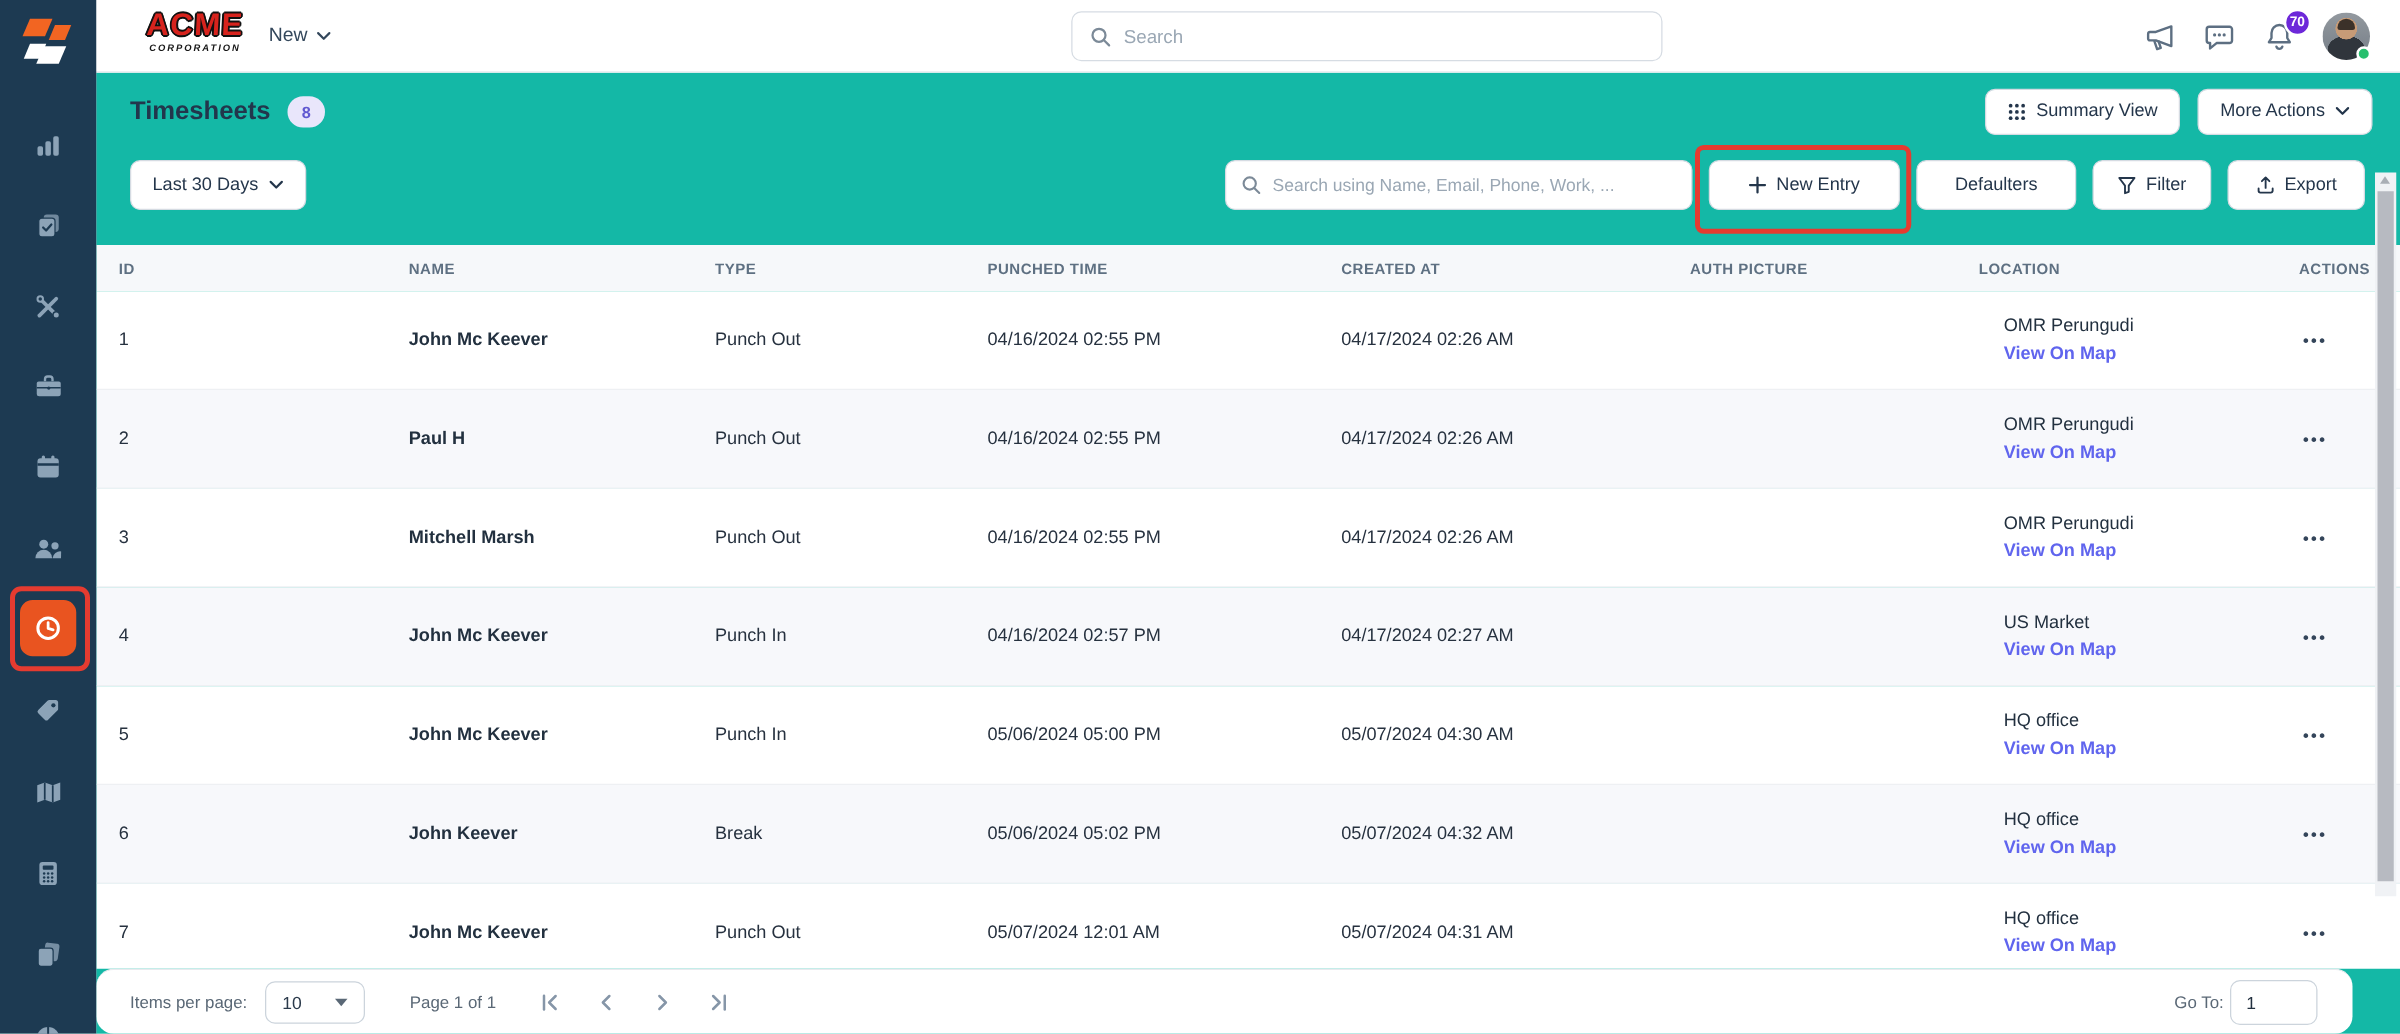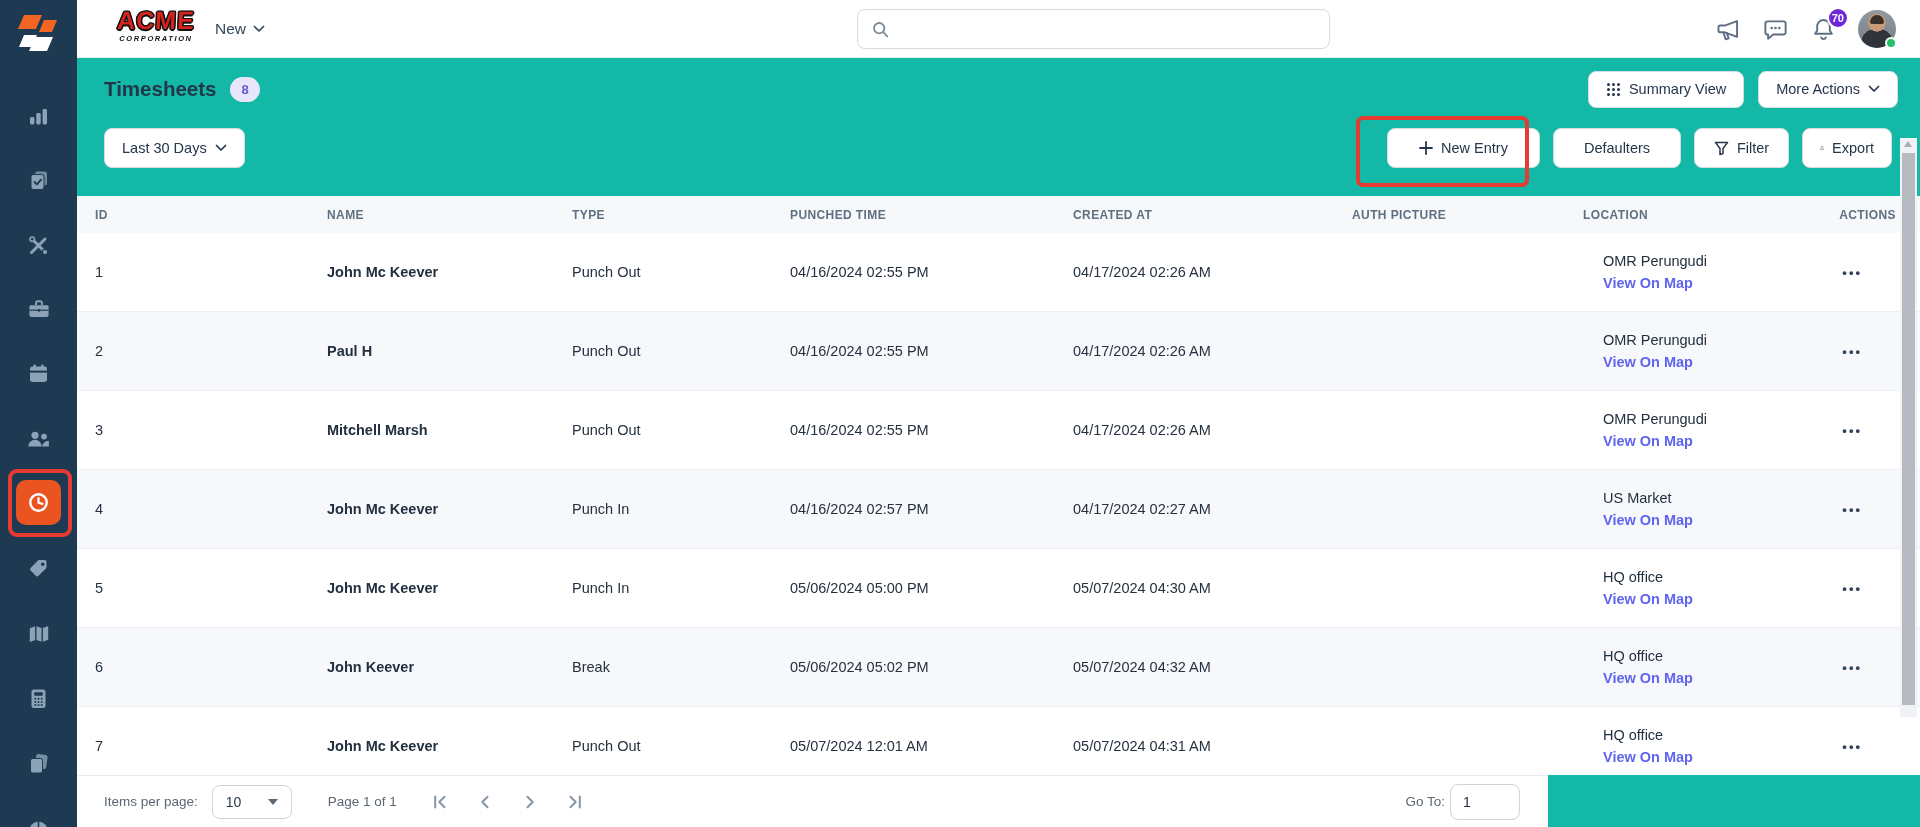--- a/index.html
+++ b/index.html
@@ -60,21 +60,21 @@
   .loc-name { color:#22303f; }
   .map-link { color:#6065ee; cursor:pointer; text-decoration:none;font-weight:bold; }
   .td-actions { text-align:right; padding-right:34px; font-size:13px; font-weight:700; letter-spacing:2px; color:#34455a; cursor:pointer; }
 
   
   .vscroll { position:absolute; right:3px; top:138px; width:17px; height:579px; background:#f0f2f5; z-index:25; }
   .vscroll .up-arrow { position:absolute; top:3px; left:4px; width:0; height:0; border-left:4.5px solid transparent; border-right:4.5px solid transparent; border-bottom:6px solid #a9aeb5; }
   .vscroll .thumb { position:absolute; top:15px; left:2px; width:13px; height:552px; background:#b7bac1; }
 
   
-  .footer { position:absolute; left:0; bottom:0; width:1471px; height:52px; background:#fff; border-top:1px solid #e8eaee; display:flex; align-items:center; padding:0 28px 0 27px; z-index:26; }
+  .footer { position:absolute; left:0; bottom:0; width:1805px; height:52px; background:#fff; border-top:1px solid #e8eaee; display:flex; align-items:center; padding:0 28px 0 27px; z-index:26;border-radius:14px; }
   .muted { color:#5a6876; font-size:13.5px; }
   .ipp-select { margin-left:14px; width:80px; height:34px; border:1px solid #ccd4dc; border-radius:8px; display:flex; align-items:center; justify-content:space-between; padding:0 13px; font-size:14px; color:#2b3a4b; cursor:pointer; }
   .tri-down { width:0; height:0; border-left:5px solid transparent; border-right:5px solid transparent; border-top:6px solid #5a6876; }
   .page-info { margin-left:36px; }
   .pager { margin-left:34px; display:flex; align-items:center; gap:27px; }
   .pager svg { cursor:pointer; display:block; }
   .goto-wrap { margin-left:auto; display:flex; align-items:center; gap:5px; }
   .goto-input { width:70px; height:36px; border:1px solid #ccd4dc; border-radius:8px; padding:0 12px; font-size:14px; color:#22303f; outline:none; font-family:"Liberation Sans",sans-serif; }
 
   
@@ -202,20 +202,21 @@
     <span>New</span>
     <svg width="12" height="8" viewBox="0 0 12 8">
         <path d="M1.5 1.5L6 6l4.5-4.5" fill="none" stroke="#33475b" stroke-width="1.7" stroke-linecap="round" stroke-linejoin="round"></path>
       </svg>
   </div>
   <div class="topbar-search">
     <svg width="17" height="17" viewBox="0 0 17 17">
       <circle cx="7.2" cy="7.2" r="5.2" fill="none" stroke="#7c8a98" stroke-width="1.8"></circle>
       <path d="M11.2 11.2L15.3 15.3" stroke="#7c8a98" stroke-width="1.8" stroke-linecap="round"></path>
     </svg>
+    <input type="text" placeholder="Search" style="">
   </div>
   <div class="top-icons">
     <div class="ticon">
       <svg width="27" height="27" viewBox="0 0 24 24">
         <path d="M20.5 4.5L9.5 8.5H5.2A1.2 1.2 0 0 0 4 9.7v3.6a1.2 1.2 0 0 0 1.2 1.2h4.3l11 4z" fill="none" stroke="#5d6f82" stroke-width="1.7" stroke-linejoin="round"></path>
         <path d="M8.4 14.8l2 5.9 2.6-.9-1.8-5.2" fill="none" stroke="#5d6f82" stroke-width="1.7" stroke-linejoin="round"></path>
       </svg>
     </div>
     <div class="ticon">
       <svg width="27" height="27" viewBox="0 0 24 24">
@@ -272,36 +273,43 @@
   </div>
 
   <div class="toolbar-row">
     <button class="btn btn-lg">
       <span>Last 30 Days</span>
       <svg width="12" height="8" viewBox="0 0 12 8">
           <path d="M1.5 1.5L6 6l4.5-4.5" fill="none" stroke="#24364b" stroke-width="1.7" stroke-linecap="round" stroke-linejoin="round"></path>
         </svg>
     </button>
     <div class="tb-right">
+      <div class="tb-search">
+        <svg width="16" height="16" viewBox="0 0 17 17">
+          <circle cx="7.2" cy="7.2" r="5.2" fill="none" stroke="#7c8a98" stroke-width="1.8"></circle>
+          <path d="M11.2 11.2L15.3 15.3" stroke="#7c8a98" stroke-width="1.8" stroke-linecap="round"></path>
+        </svg>
+        <input type="text" placeholder="Search using Name, Email, Phone, Work, ..." style="">
+      </div>
       <button class="btn btn-lg" style="width:153px">
         <svg width="14" height="14" viewBox="0 0 14 14">
             <path d="M7 1v12M1 7h12" stroke="#24364b" stroke-width="1.8" stroke-linecap="round"></path>
           </svg>
         <span>New Entry</span>
       </button>
       <button class="btn btn-lg" style="width:128px">
         <span>Defaulters</span>
       </button>
       <button class="btn btn-lg" style="width:95px">
         <svg width="15" height="15" viewBox="0 0 16 16">
             <path d="M1.5 1.5h13L9.6 8v5.3l-3.2 1.2V8z" fill="none" stroke="#24364b" stroke-width="1.6" stroke-linejoin="round"></path>
           </svg>
         <span>Filter</span>
       </button>
-      <button class="btn btn-lg" style="width:90px">
+      <button class="btn btn-lg" style="width:110px">
         <svg width="15" height="16" viewBox="0 0 16 17">
           <path d="M8 11V2M4.8 5.2L8 2l3.2 3.2" fill="none" stroke="#24364b" stroke-width="1.6" stroke-linecap="round" stroke-linejoin="round"></path>
           <path d="M2 11.5v2A1.5 1.5 0 0 0 3.5 15h9a1.5 1.5 0 0 0 1.5-1.5v-2" fill="none" stroke="#24364b" stroke-width="1.6" stroke-linecap="round"></path>
         </svg>
         <span>Export</span>
       </button>
     </div>
   </div>
 
   <div class="table-viewport">

